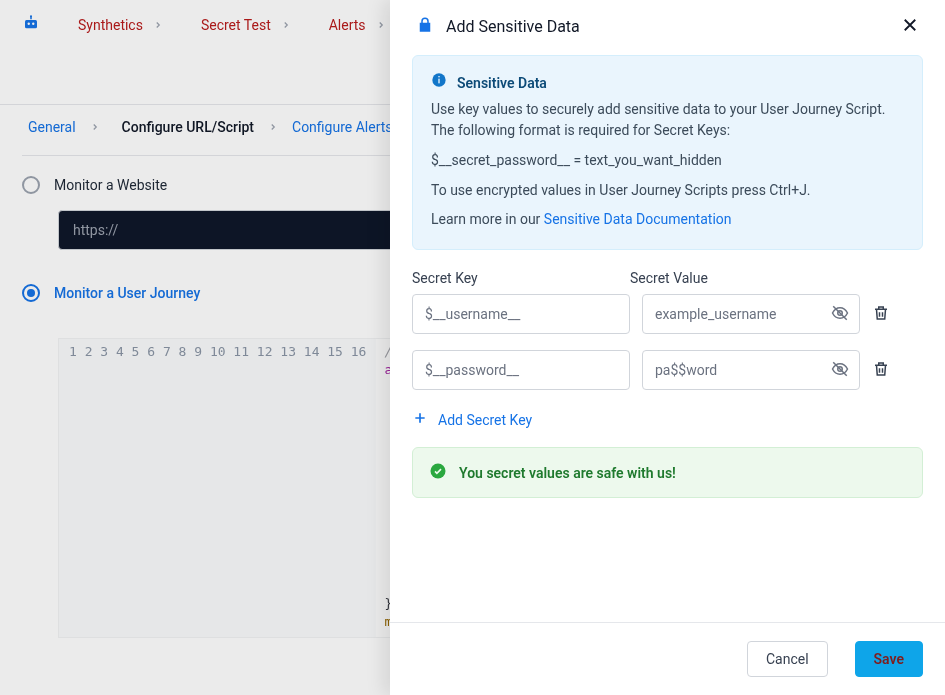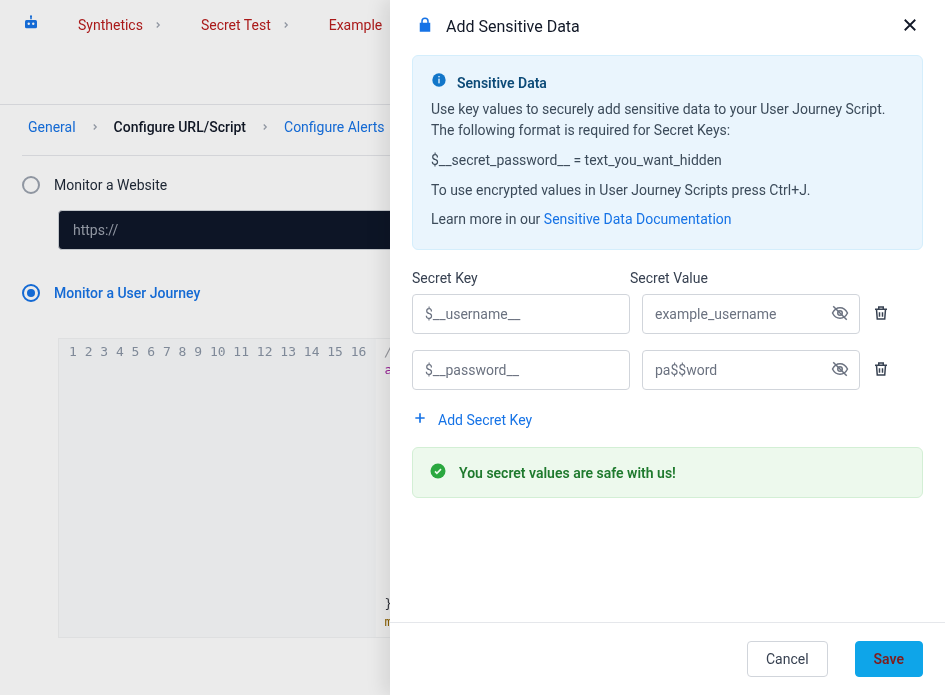--- a/index.html
+++ b/index.html
@@ -36,21 +36,21 @@
   .section-padding { height:55px; }
   .tabs {
     display:flex;
     align-items:center;
     gap:14px;
     padding: 14px 28px 20px;
     color:#1673e6;
     font-size:14px;
     border-top:1px solid #e5e7eb;
   }
-  .tabs .tab-current { color:#111827; font-weight:500; }
+  .tabs .tab-current { color:#111827; font-weight:500;margin-left:8px; }
   .monitor-section { padding: 10px 22px 0; }
   .radio-row {
     display:flex; align-items:center; gap:14px;
     padding: 10px 0 16px;
   }
   .radio-outer {
     width:18px; height:18px; border-radius:50%;
     border:2px solid #9ca3af; display:inline-flex;
     align-items:center; justify-content:center;
     flex-shrink:0;
@@ -227,21 +227,21 @@
         <svg width="10" height="10" viewBox="0 0 24 24" fill="none" stroke="currentColor" stroke-width="3">
           <path d="M9 6l6 6-6 6"></path>
         </svg>
       </span>
     <a>Secret Test</a>
     <span class="chevron">
         <svg width="10" height="10" viewBox="0 0 24 24" fill="none" stroke="currentColor" stroke-width="3">
           <path d="M9 6l6 6-6 6"></path>
         </svg>
       </span>
-    <a>Example</a>
+    <a>Alerts</a>
     <span class="chevron">
         <svg width="10" height="10" viewBox="0 0 24 24" fill="none" stroke="currentColor" stroke-width="3">
           <path d="M9 6l6 6-6 6"></path>
         </svg>
       </span>
     <span class="current">Edit</span>
   </div>
 
   <div class="section-padding"></div>
 

